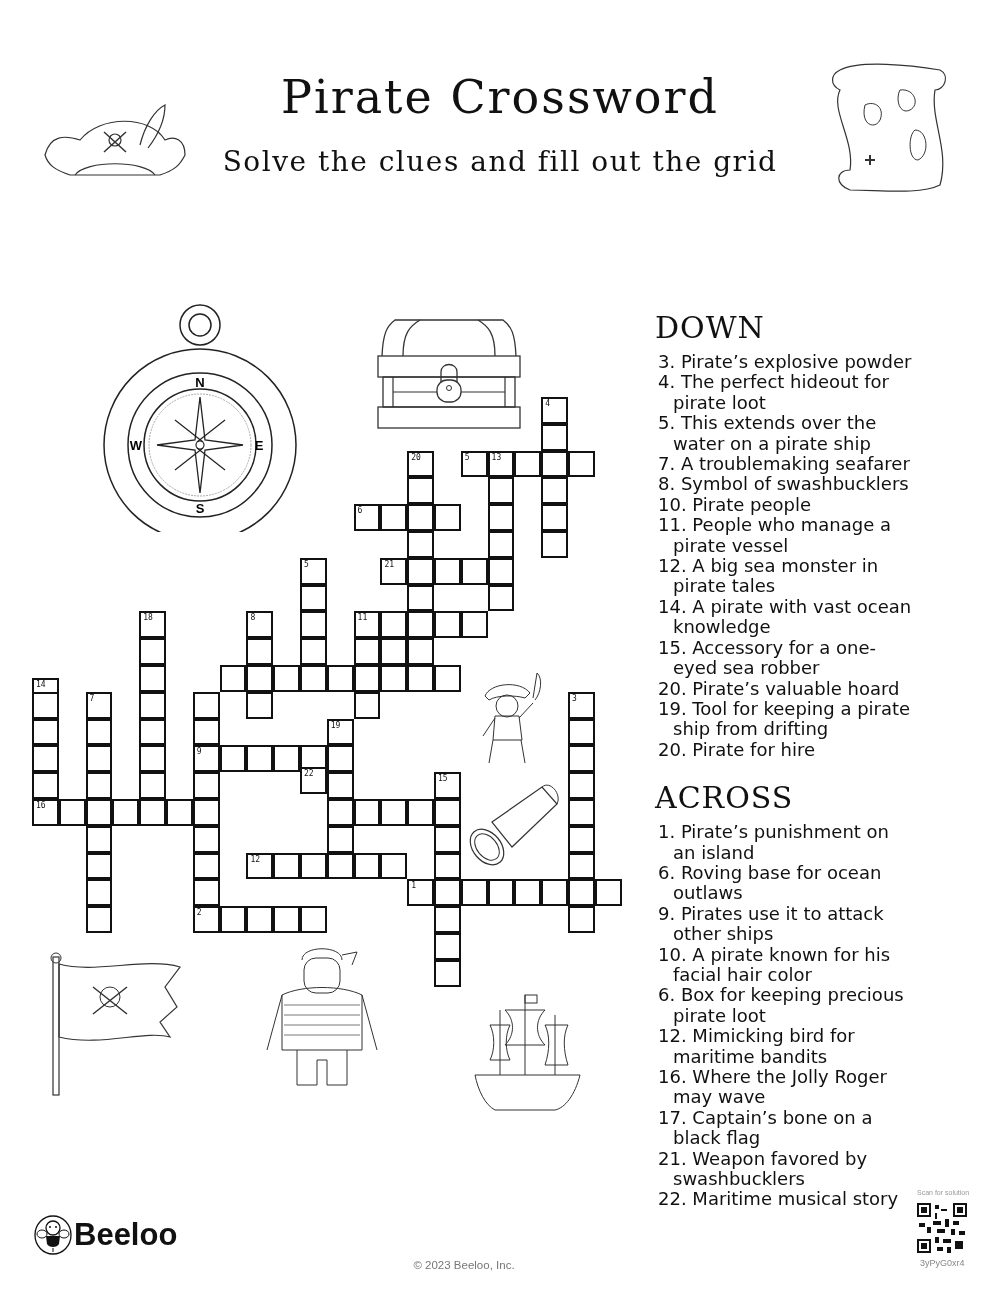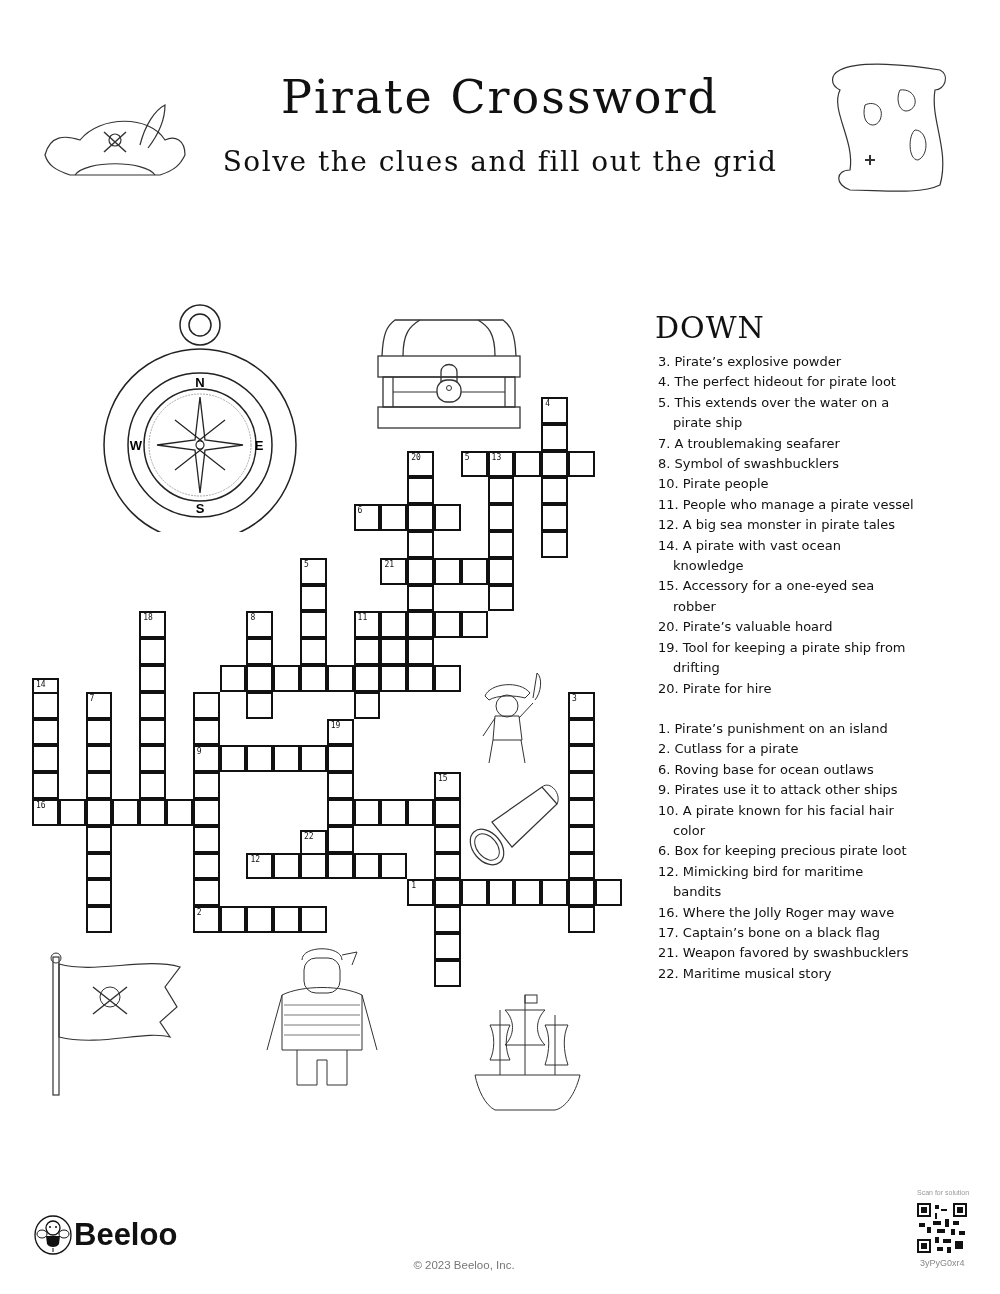--- a/index.html
+++ b/index.html
@@ -5,21 +5,21 @@
   html, body { margin:0; padding:0; background:#ffffff; }
   body { width:1000px; height:1294px; position:relative; overflow:hidden; font-family:"DejaVu Sans", sans-serif; color:#111; }
   .title { position:absolute; left:0; width:1000px; top:70px; text-align:center; font-family:"DejaVu Serif", serif; font-size:46px; letter-spacing:2px; font-weight:normal; }
   .subtitle { position:absolute; left:0; width:1000px; top:145px; text-align:center; font-family:"DejaVu Serif", serif; font-size:28px; letter-spacing:1.5px; }
   .illus { position:absolute; }
   .grid { position:absolute; left:0; top:0; width:1000px; height:1294px; }
   .cell { position:absolute; width:26.8px; height:26.8px; box-sizing:border-box; border:2px solid #111; background:#fff; margin-left:-1px; margin-top:-1px; }
   .cell .num { position:absolute; left:2px; top:0px; font-size:8px; font-family:"DejaVu Sans Mono", monospace; color:#111; line-height:10px; }
   .clues { position:absolute; left:655px; top:310px; width:260px; }
   .clue-head { font-family:"DejaVu Serif", serif; font-size:30px; letter-spacing:1px; margin:0 0 6px 0; height:36px; }
-  .clue { font-family:"DejaVu Sans", sans-serif; font-size:13px; line-height:20.4px; padding-left:18px; text-indent:-15px; color:#111; }
+  .clue { font-family:"DejaVu Sans", sans-serif; font-size:18px; line-height:20.4px; padding-left:18px; text-indent:-15px; color:#111; }
   .across-block { margin-top:20px; }
   .brand { position:absolute; left:33px; top:1214px; display:flex; align-items:center; }
   .brand-name { font-family:"Liberation Sans", sans-serif; font-weight:bold; font-size:31px; margin-left:1px; color:#111; }
   .copyright { position:absolute; left:0; width:928px; top:1259px; text-align:center; font-size:11.5px; color:#777; font-family:"Liberation Sans", sans-serif; }
   .qr-label { position:absolute; left:917px; top:1189px; font-size:7px; color:#999; font-family:"Liberation Sans", sans-serif; }
   .qr { position:absolute; left:917px; top:1203px; width:50px; height:50px; }
   .qr-code { position:absolute; left:920px; top:1258px; font-size:9px; color:#888; font-family:"Liberation Sans", sans-serif; }
 </style>
 </head>
 <body>
@@ -236,21 +236,21 @@
     <div class="cell" style="left: 569px; top: 773.2px;"></div>
     <div class="cell" style="left: 33px; top: 800px;">
       <span class="num">16</span>
     </div>
     <div class="cell" style="left: 59.8px; top: 800px;"></div>
     <div class="cell" style="left: 86.6px; top: 800px;"></div>
     <div class="cell" style="left: 113.4px; top: 800px;"></div>
     <div class="cell" style="left: 140.2px; top: 800px;"></div>
     <div class="cell" style="left: 167px; top: 800px;"></div>
     <div class="cell" style="left: 193.8px; top: 800px;"></div>
-    <div class="cell" style="left: 301px; top: 831px; text-align: right;">
+    <div class="cell" style="left: 301px; top: 768px; text-align: right;">
       <span class="num">22</span>
     </div>
     <div class="cell" style="left: 327.8px; top: 800px;"></div>
     <div class="cell" style="left: 354.6px; top: 800px;"></div>
     <div class="cell" style="left: 381.4px; top: 800px;"></div>
     <div class="cell" style="left: 408.2px; top: 800px;"></div>
     <div class="cell" style="left: 435px; top: 800px;"></div>
     <div class="cell" style="left: 569px; top: 800px;"></div>
     <div class="cell" style="left: 86.6px; top: 826.8px;"></div>
     <div class="cell" style="left: 193.8px; top: 826.8px;"></div>
@@ -306,23 +306,23 @@
       <div class="clue">10. Pirate people</div>
       <div class="clue">11. People who manage a pirate vessel</div>
       <div class="clue">12. A big sea monster in pirate tales</div>
       <div class="clue">14. A pirate with vast ocean knowledge</div>
       <div class="clue">15. Accessory for a one-eyed sea robber</div>
       <div class="clue">20. Pirate’s valuable hoard</div>
       <div class="clue">19. Tool for keeping a pirate ship from drifting</div>
       <div class="clue">20. Pirate for hire</div>
     </div>
   <div class="across-block">
+    <div class="clue-head">ACROSS</div>
     <div id="across-list">
         <div class="clue">1. Pirate’s punishment on an island</div>
-        <div class="clue">2. Cutlass for a pirate</div>
         <div class="clue">6. Roving base for ocean outlaws</div>
         <div class="clue">9. Pirates use it to attack other ships</div>
         <div class="clue">10. A pirate known for his facial hair color</div>
         <div class="clue">6. Box for keeping precious pirate loot</div>
         <div class="clue">12. Mimicking bird for maritime bandits</div>
         <div class="clue">16. Where the Jolly Roger may wave</div>
         <div class="clue">17. Captain’s bone on a black flag</div>
         <div class="clue">21. Weapon favored by swashbucklers</div>
         <div class="clue">22. Maritime musical story</div>
       </div>

